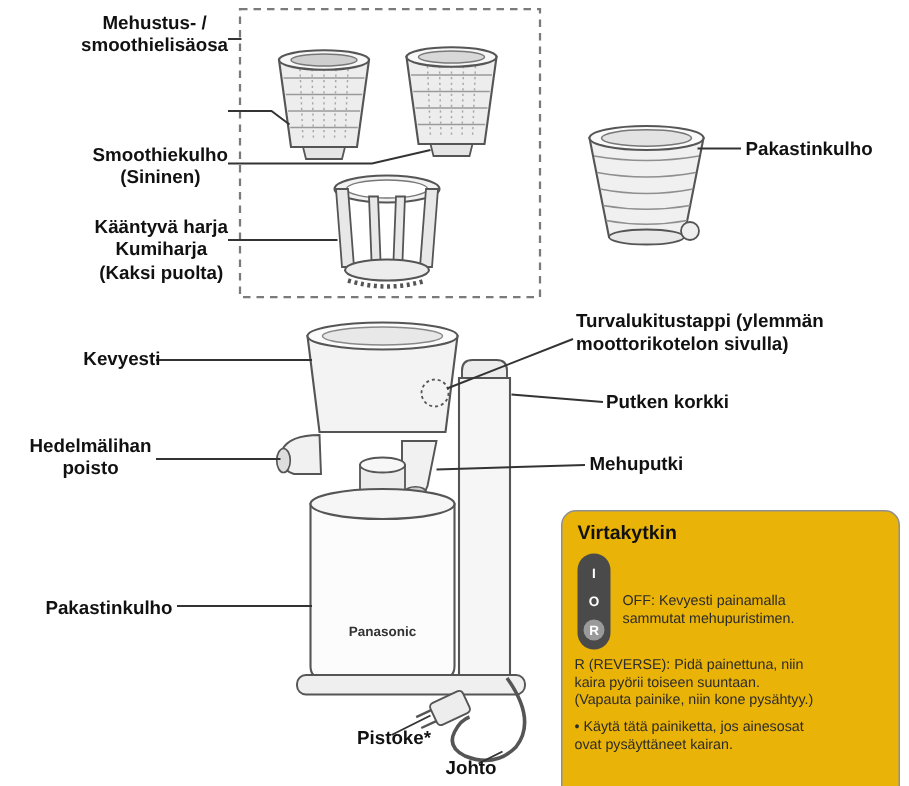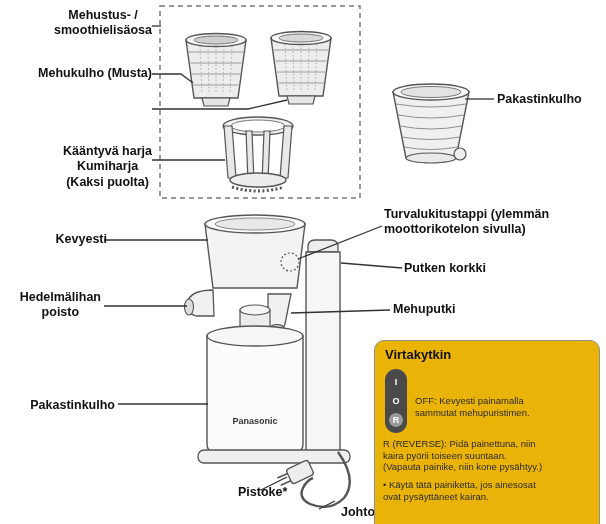--- a/index.html
+++ b/index.html
@@ -135,37 +135,38 @@
       <path d="M104 306 L187 306"></path>
       <path d="M390 310 L291 313"></path>
       <path d="M118 404 L208 404"></path>
       <path d="M261 490 L287 477"></path>
       <path d="M319 509 L335 501"></path>
     </g>
   </svg>
 
   <div class="label ra" style="right:454px; top:8px;">Mehustus- /
 smoothielisäosa</div>
-  <div class="label ra" style="right:454px; top:66px;">Mehukulho (Musta)</div>
+  <div class="label ra" style="right:454px; top:96px;">Smoothiekulho
+(Sininen)</div>
   <div class="label ra" style="right:454px; top:144px;">Kääntyvä harja
 Kumiharja
 (Kaksi puolta)</div>
   <div class="label ra" style="right:499px; top:232px;">Kevyesti</div>
   <div class="label ra" style="right:505px; top:290px;margin-left:20px;">Hedelmälihan
 poisto</div>
   <div class="label ra" style="right:491px; top:398px;">Pakastinkulho</div>
 
   <div class="label" style="left:497px; top:92px;">Pakastinkulho</div>
   <div class="label" style="left:384px; top:207px;">Turvalukitustappi (ylemmän
 moottorikotelon sivulla)</div>
   <div class="label" style="left:404px; top:261px;">Putken korkki</div>
   <div class="label" style="left:393px; top:302px;">Mehuputki</div>
 
   <div class="label" style="left:222px; top:485px;padding-left:16px;">Pistoke*</div>
-  <div class="label" style="left:297px; top:505px;margin-left:44px;">Johto</div>
+  <div class="label" style="left:297px; top:505px;">Johto</div>
 
   <div class="switch-box">
     <div class="sb-title">Virtakytkin</div>
     <div class="pill">
       <span class="pill-letter">I</span>
       <span class="pill-letter">O</span>
       <span class="pill-letter r">R</span>
     </div>
     <div class="sb-text" style="left:40px; top:54px;">OFF: Kevyesti painamalla
 sammutat mehupuristimen.</div>

